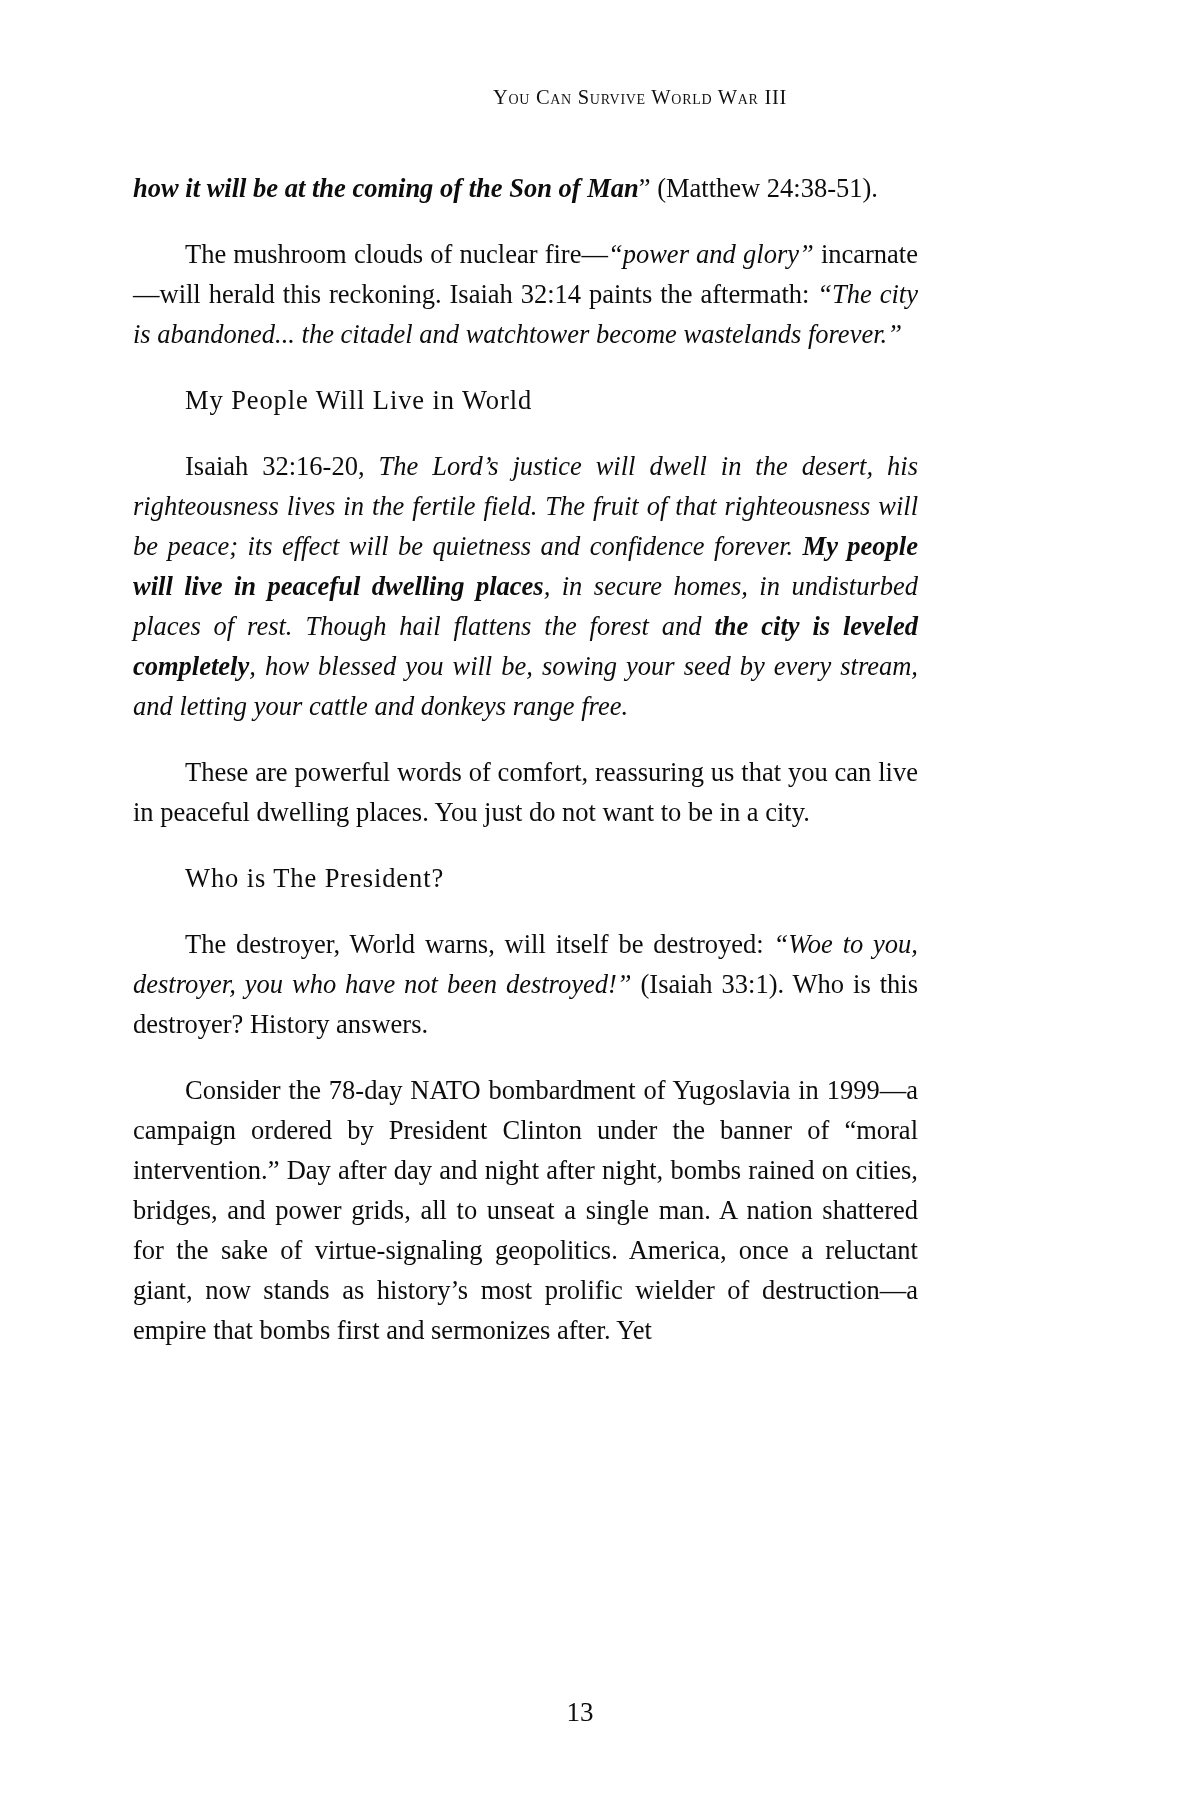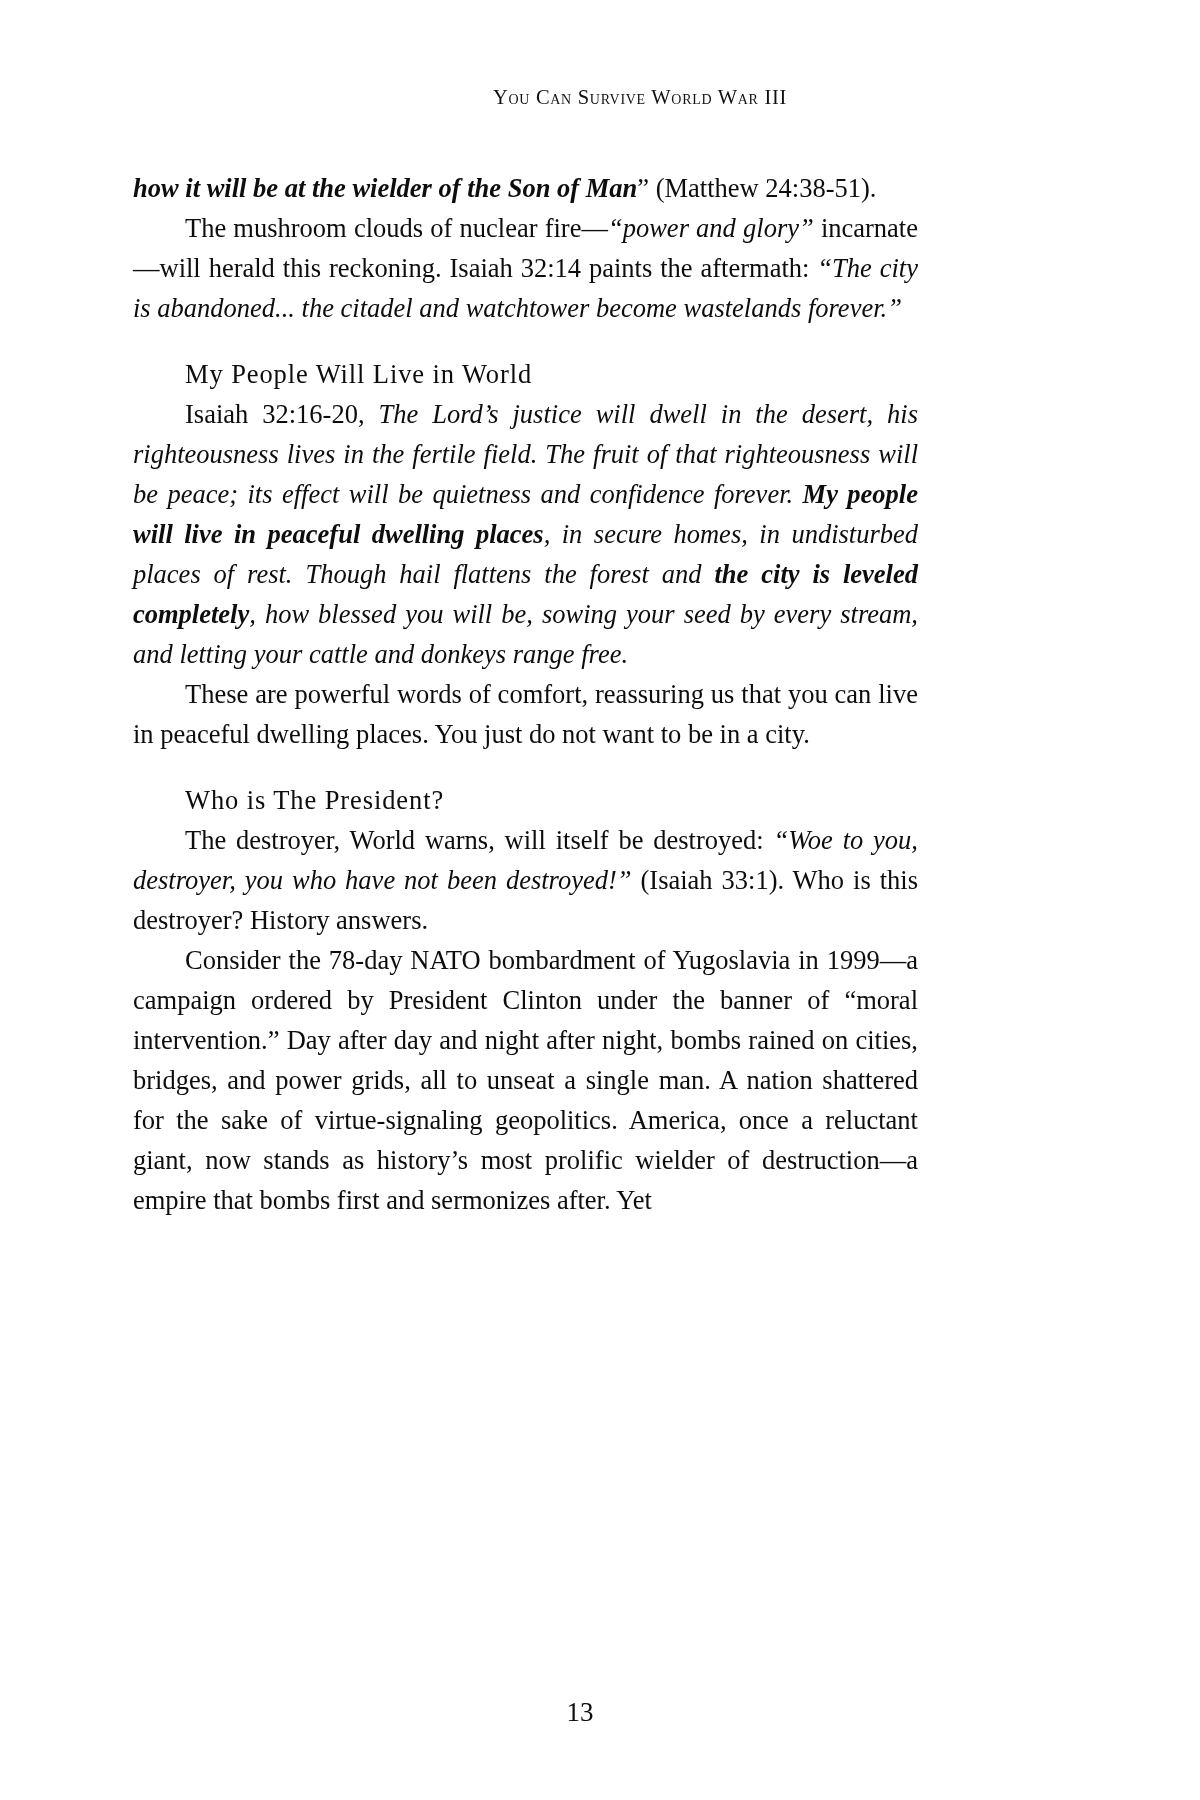--- a/index.html
+++ b/index.html
@@ -48,20 +48,21 @@
     text-align: justify;
     text-justify: inter-word;
     -webkit-hyphens: none;
     hyphens: none;
     color: #0d0d0d;
   }
   p.para.indent {
     text-indent: 52px;
   }
   p.spaced {
+    margin-top: 26px;
   }
   .bi {
     font-weight: 700;
     font-style: italic;
   }
   .it {
     font-style: italic;
   }
   h2.section-head {
     margin: 26px 0 0 0;
@@ -89,21 +90,21 @@
 </style>
 </head>
 <body>
 
 <div class="page">
 
   <div class="running-head">You Can Survive World War III</div>
 
   <div class="body-col">
 
-    <p class="para"><span class="bi">how it will be at the wielder of the Son of Man</span><span>” (Matthew 24:38-51).</span></p>
+    <p class="para"><span class="bi">how it will be at the coming of the Son of Man</span><span>” (Matthew 24:38-51).</span></p>
 
     <p class="para indent spaced"><span>The mushroom clouds of nuclear fire—</span><span class="it">“power and glory”</span><span> incarnate—will herald this reckoning. Isaiah 32:14 paints the aftermath: </span><span class="it">“The city is abandoned... the citadel and watchtower become wastelands forever.”</span></p>
 
     <h2 class="section-head">My People Will Live in World</h2>
 
     <p class="para indent spaced scripture-block"><span>Isaiah 32:16-20, </span><span class="it">The Lord’s justice will dwell in the desert, his righteousness lives in the fertile field. The fruit of that righteousness will be peace; its effect will be quietness and confidence forever. </span><span class="bi">My people will live in peaceful dwelling places</span><span class="it">, in secure homes, in undisturbed places of rest. Though hail flattens the forest and </span><span class="bi">the city is leveled completely</span><span class="it">, how blessed you will be, sowing your seed by every stream, and letting your cattle and donkeys range free.</span></p>
 
     <p class="para indent spaced">These are powerful words of comfort, reassuring us that you can live in peaceful dwelling places. You just do not want to be in a city.</p>
 
     <h2 class="section-head">Who is The President?</h2>

